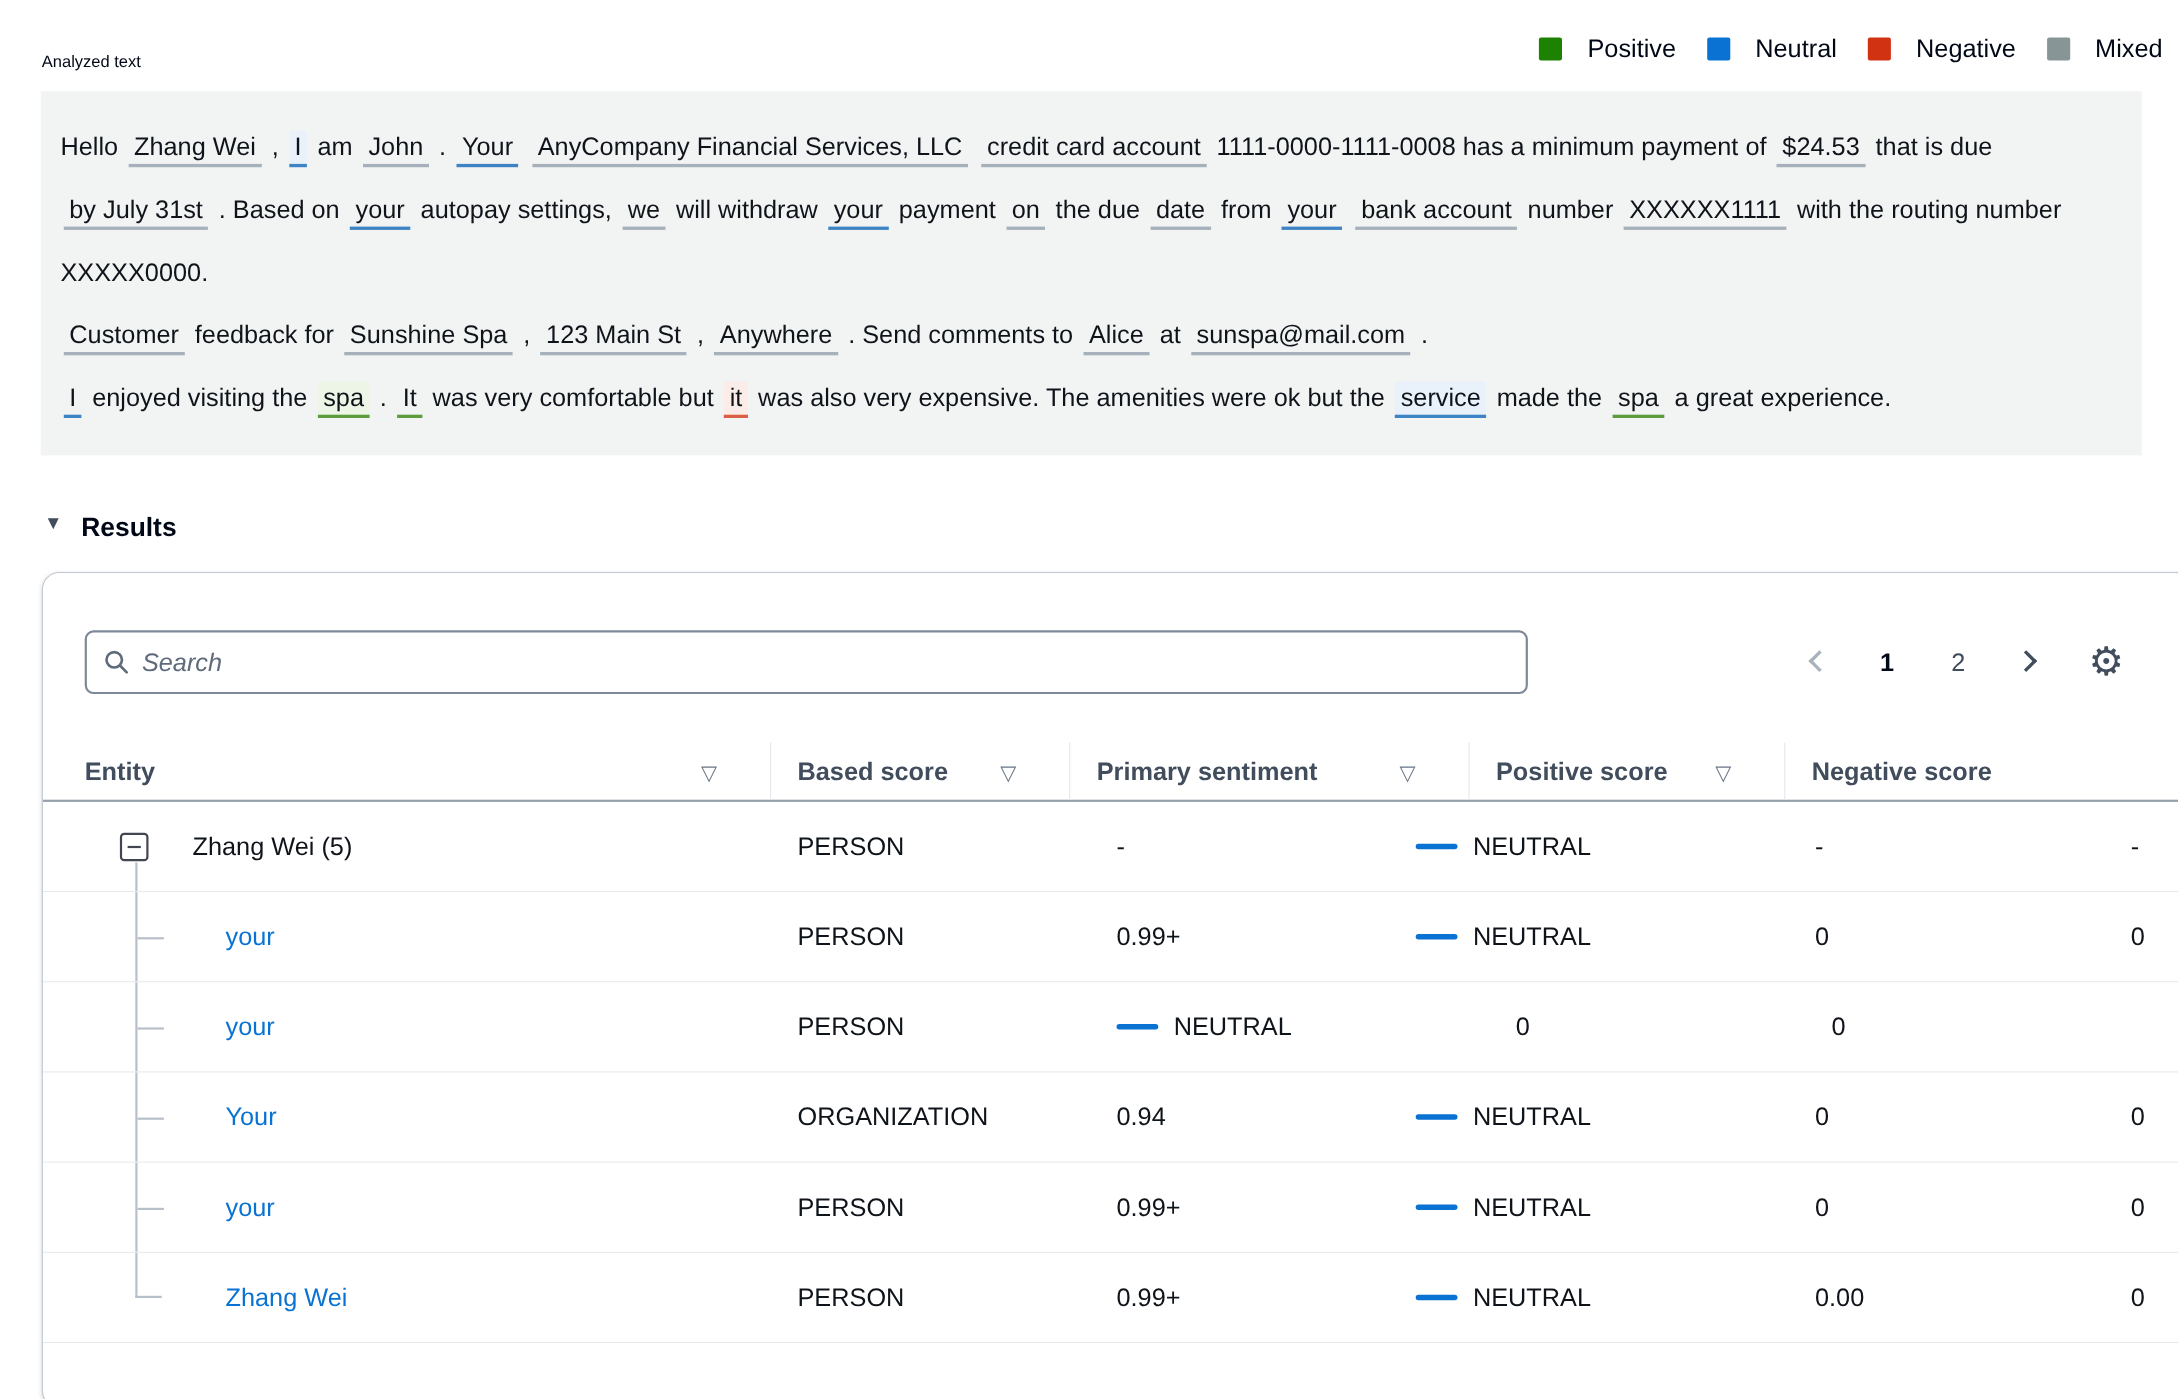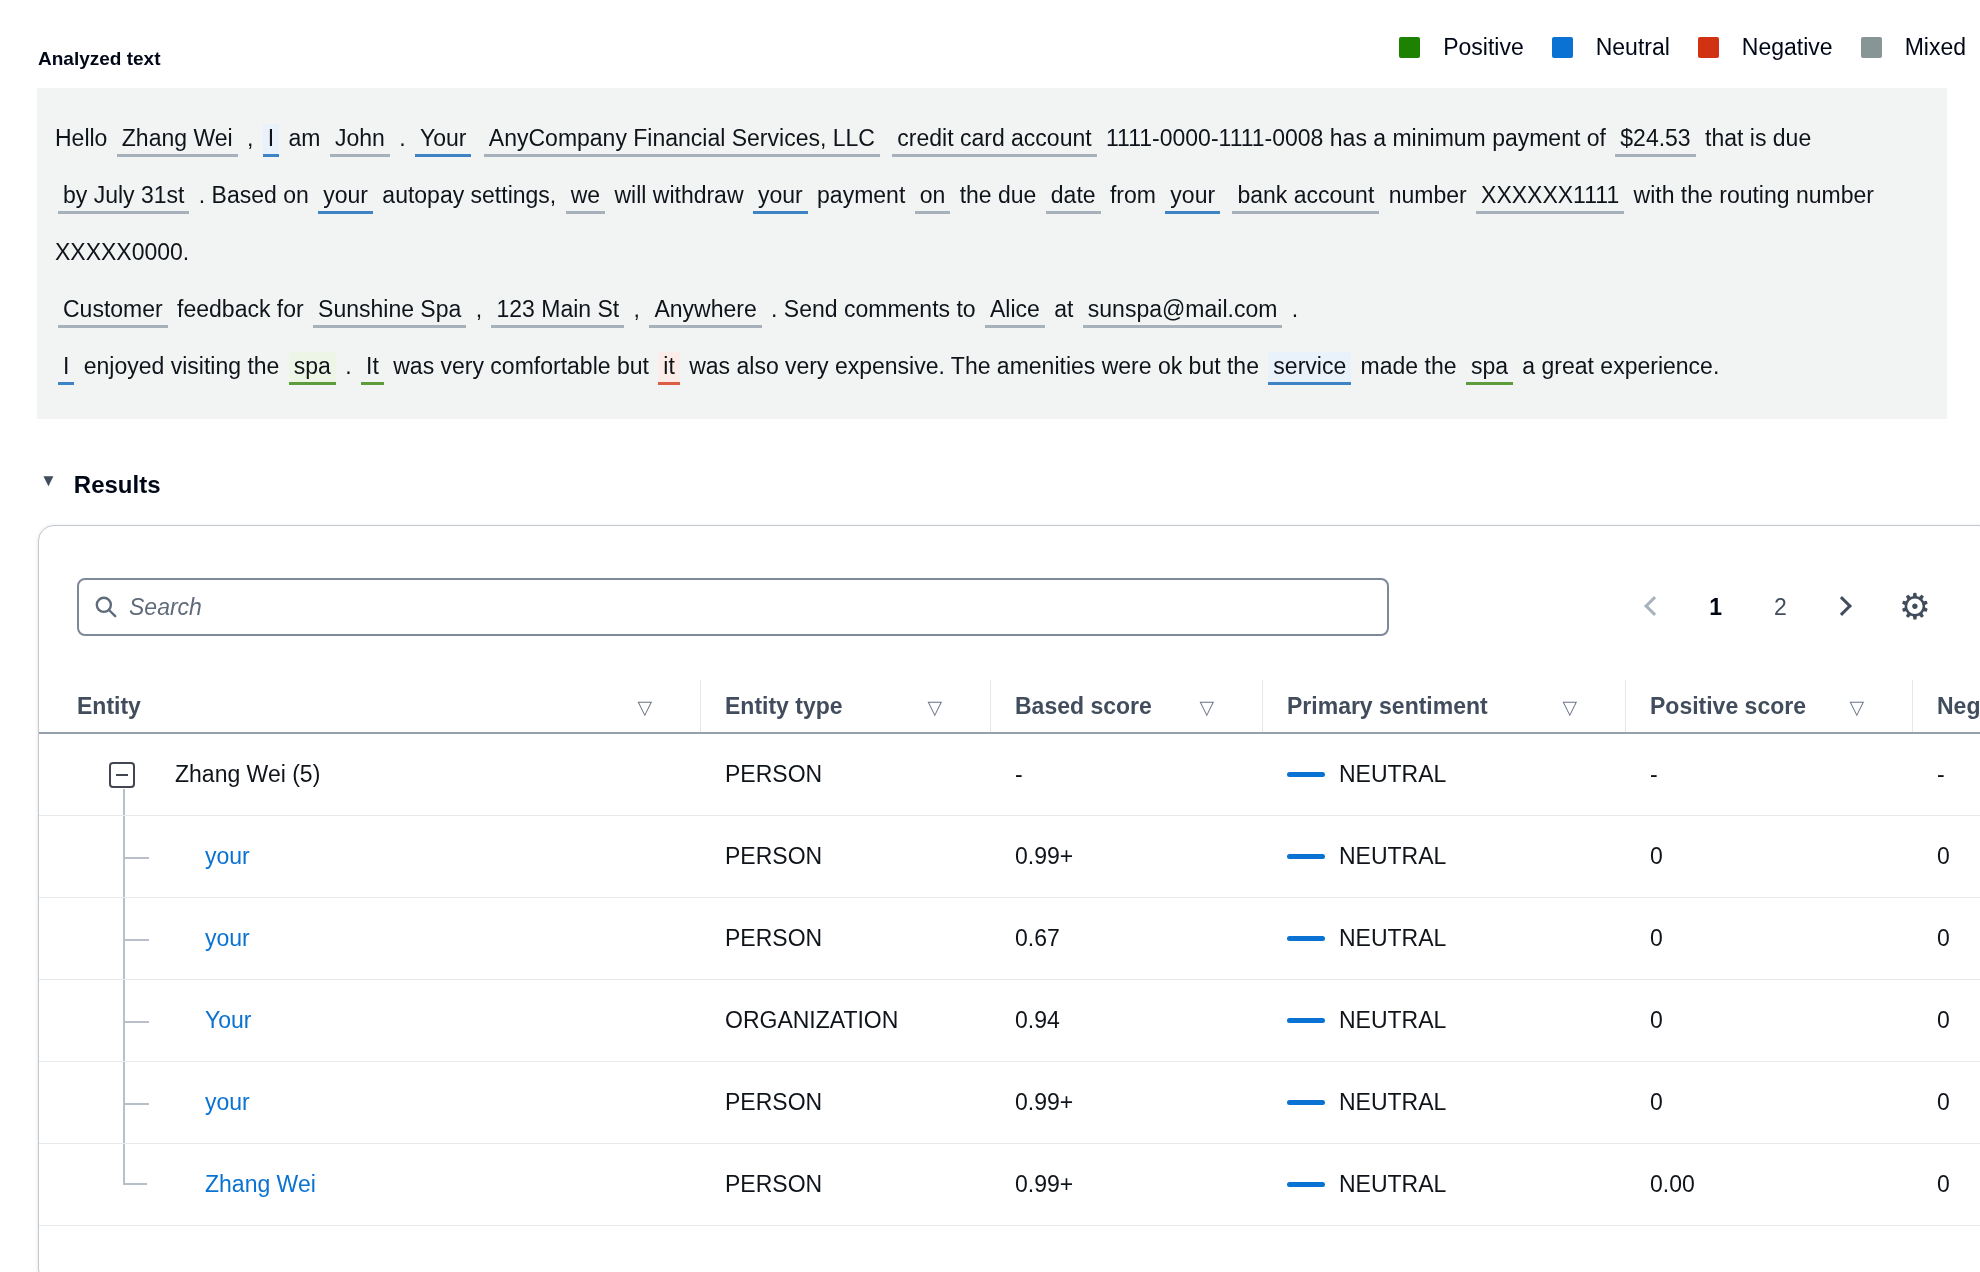--- a/index.html
+++ b/index.html
@@ -2,21 +2,21 @@
 <html><head>
 <meta charset="utf-8">
 <style>
   * { box-sizing: border-box; margin: 0; padding: 0; }
   html,body { width:1980px; height:1272px; overflow:hidden; background:#fff;
     font-family:"Liberation Sans", sans-serif; color:#0f141a; }
 
   
   .top-bar { display:flex; align-items:center; justify-content:space-between;
     padding:24px 14px 0 38px; }
-  .page-title { font-size:19px; font-weight:700; color:#000716;margin-top:24px; }
+  .page-title { font-size:15px; font-weight:400; color:#000716;margin-top:24px; }
   .legend { display:flex; align-items:center; gap:28px; }
   .legend-item { display:flex; align-items:center; gap:23px; font-size:23px; color:#000716; }
   .legend-swatch { width:21px; height:21px; border-radius:2px; display:inline-block; }
 
   
   .analyzed-box { margin:18px 33px 0 37px; background:#f2f3f3; padding:22px 18px 24px;
     font-size:23px; line-height:57px; color:#0f141a; }
   .entity { margin:0 3px; padding:1px 5px 3px; border-bottom:3px solid transparent;
     white-space:nowrap; cursor:pointer; }
   .sent-none     { border-color:#a6b1bb; }
@@ -158,24 +158,20 @@
       </button>
     </div>
   </div>
 
   <div class="table">
     <div class="thead">
         <div class="th c0">
           <span>Entity</span>
           <span class="sort-icon"></span>
         </div>
-        <div class="th c1">
-          <span>Entity type</span>
-          <span class="sort-icon"></span>
-        </div>
         <div class="th c2">
           <span>Based score</span>
           <span class="sort-icon"></span>
         </div>
         <div class="th c3">
           <span>Primary sentiment</span>
           <span class="sort-icon"></span>
         </div>
         <div class="th c4">
           <span>Positive score</span>
@@ -233,23 +229,20 @@
           </div>
         </div>
         <div class="tr child">
           <div class="td c0">
             <span class="tree"></span>
             <a class="entity-link" href="#">your</a>
           </div>
           <div class="td c1">
             <span>PERSON</span>
           </div>
-          <div class="td c2">
-            <span>0.67</span>
-          </div>
           <div class="td c3">
             <span class="sent-dash"></span>
             <span>NEUTRAL</span>
           </div>
           <div class="td c4">
             <span>0</span>
           </div>
           <div class="td c5">
             <span>0</span>
           </div>

